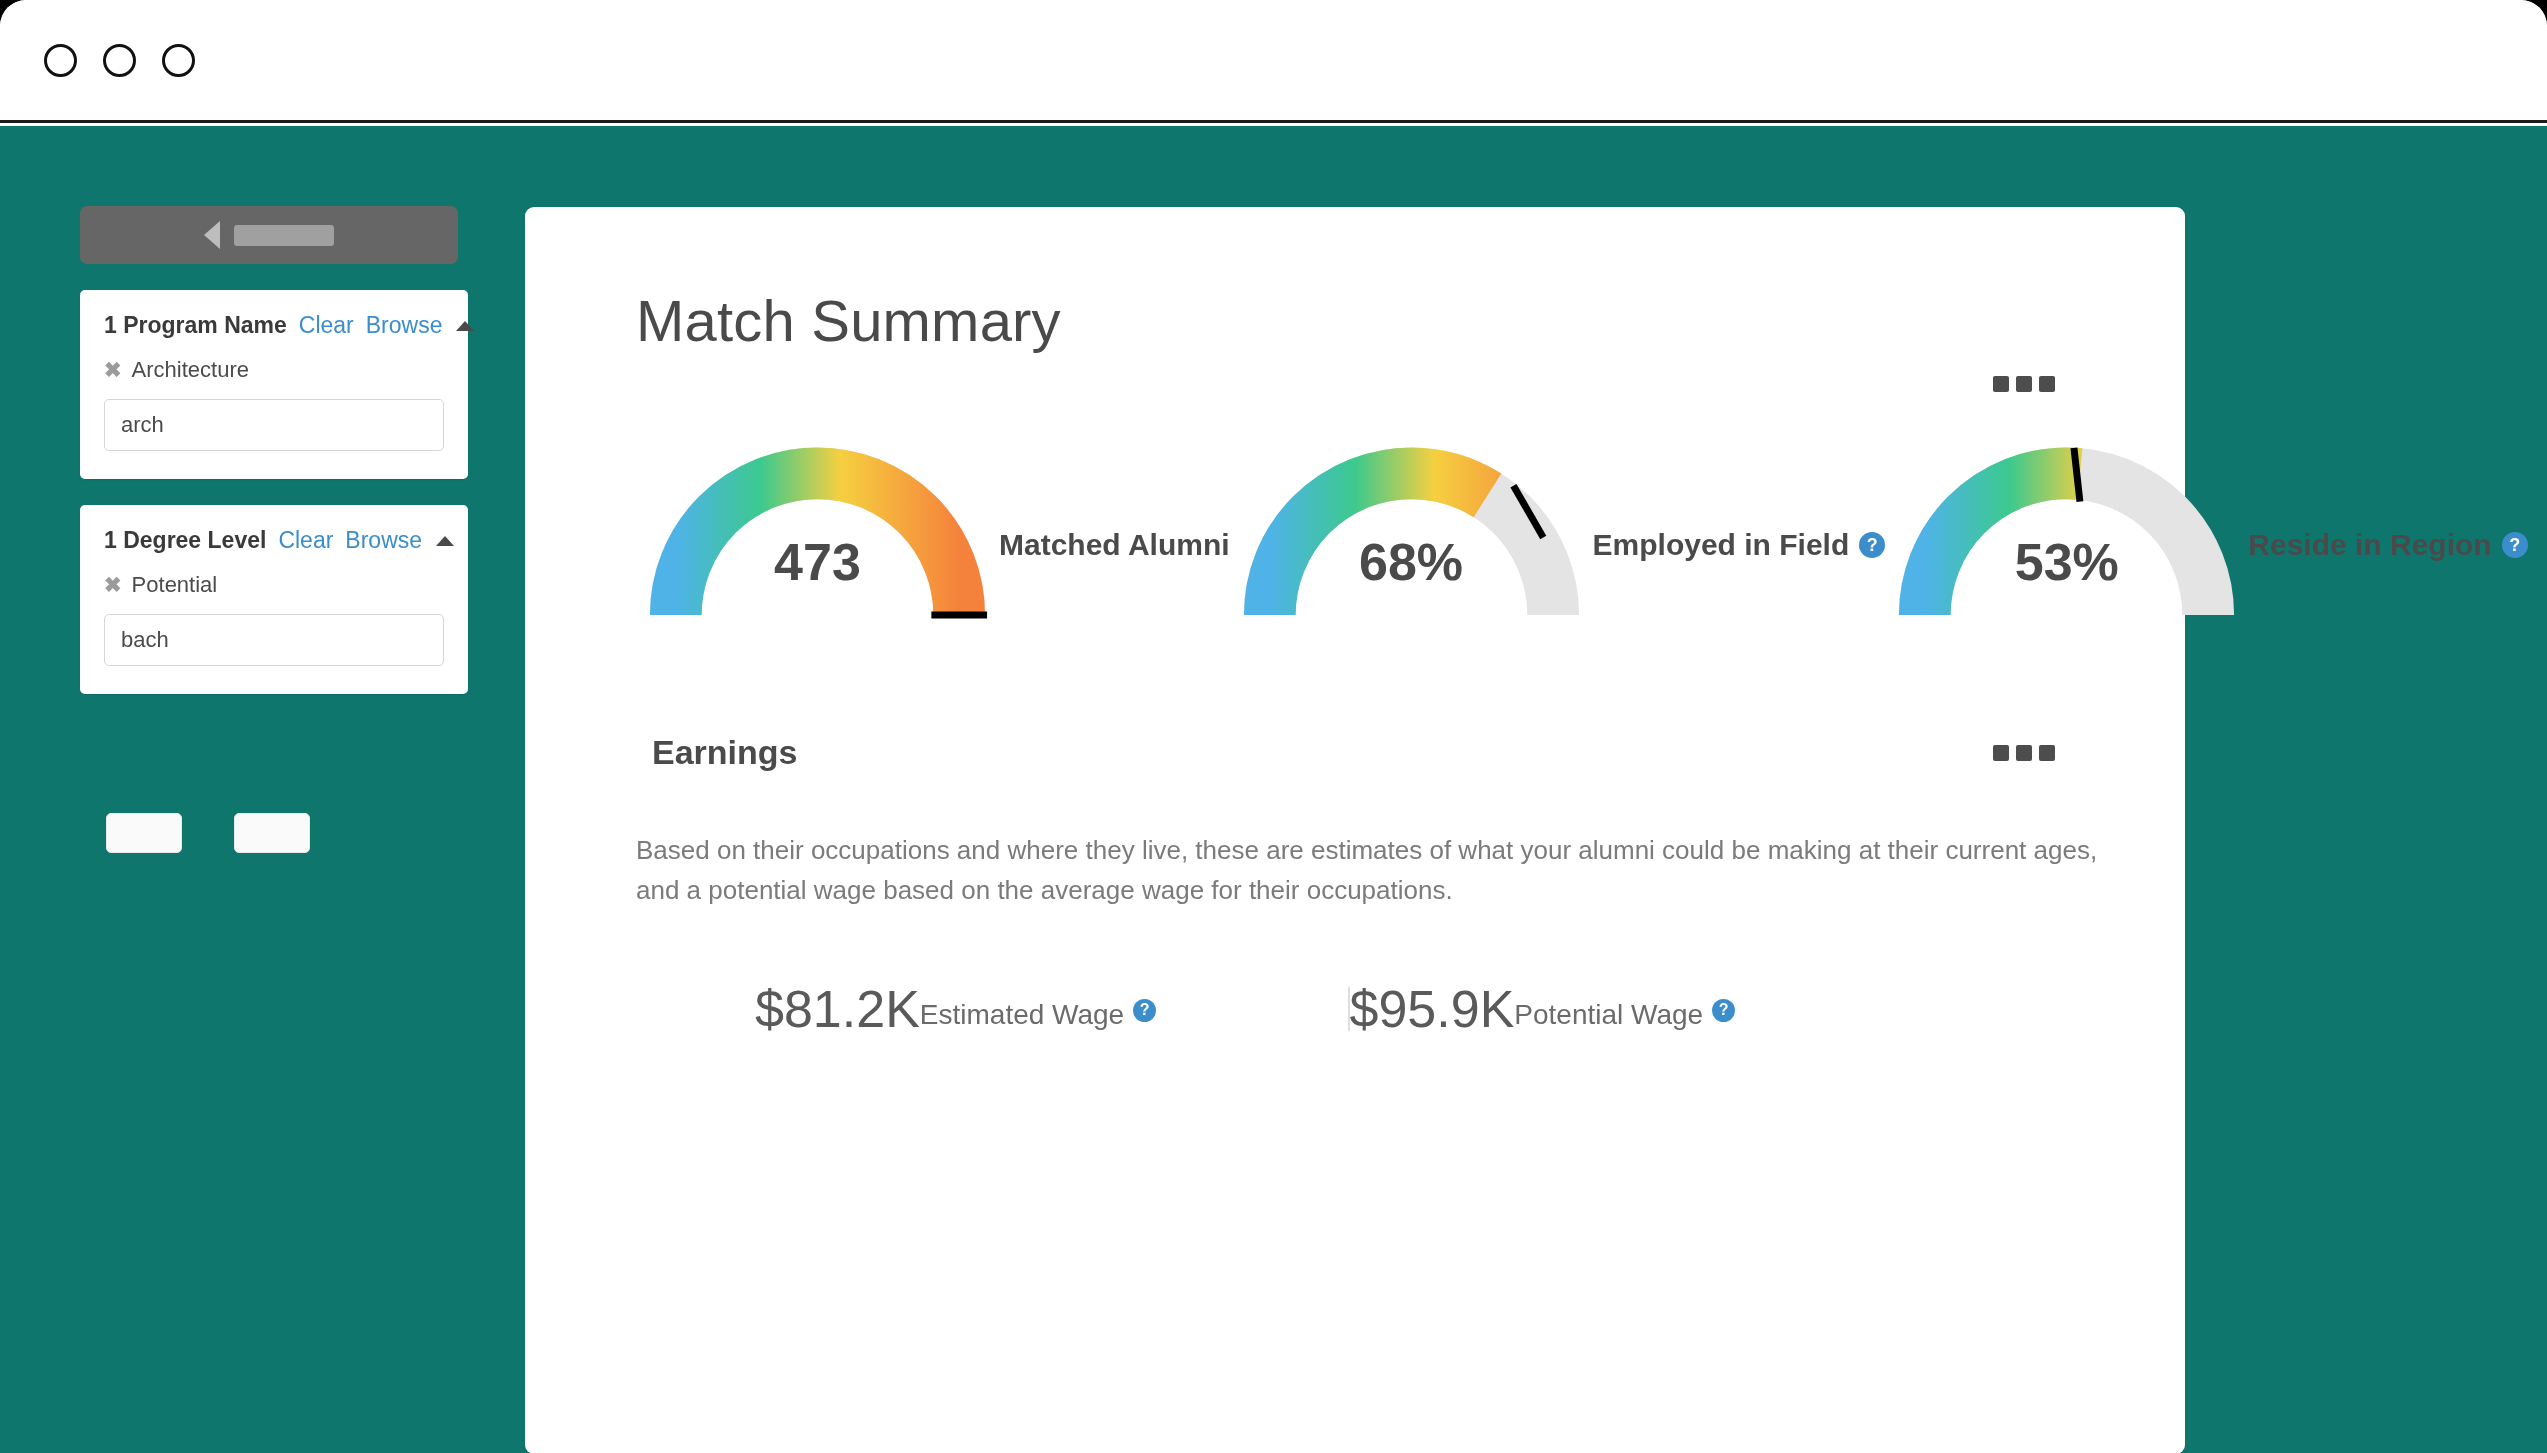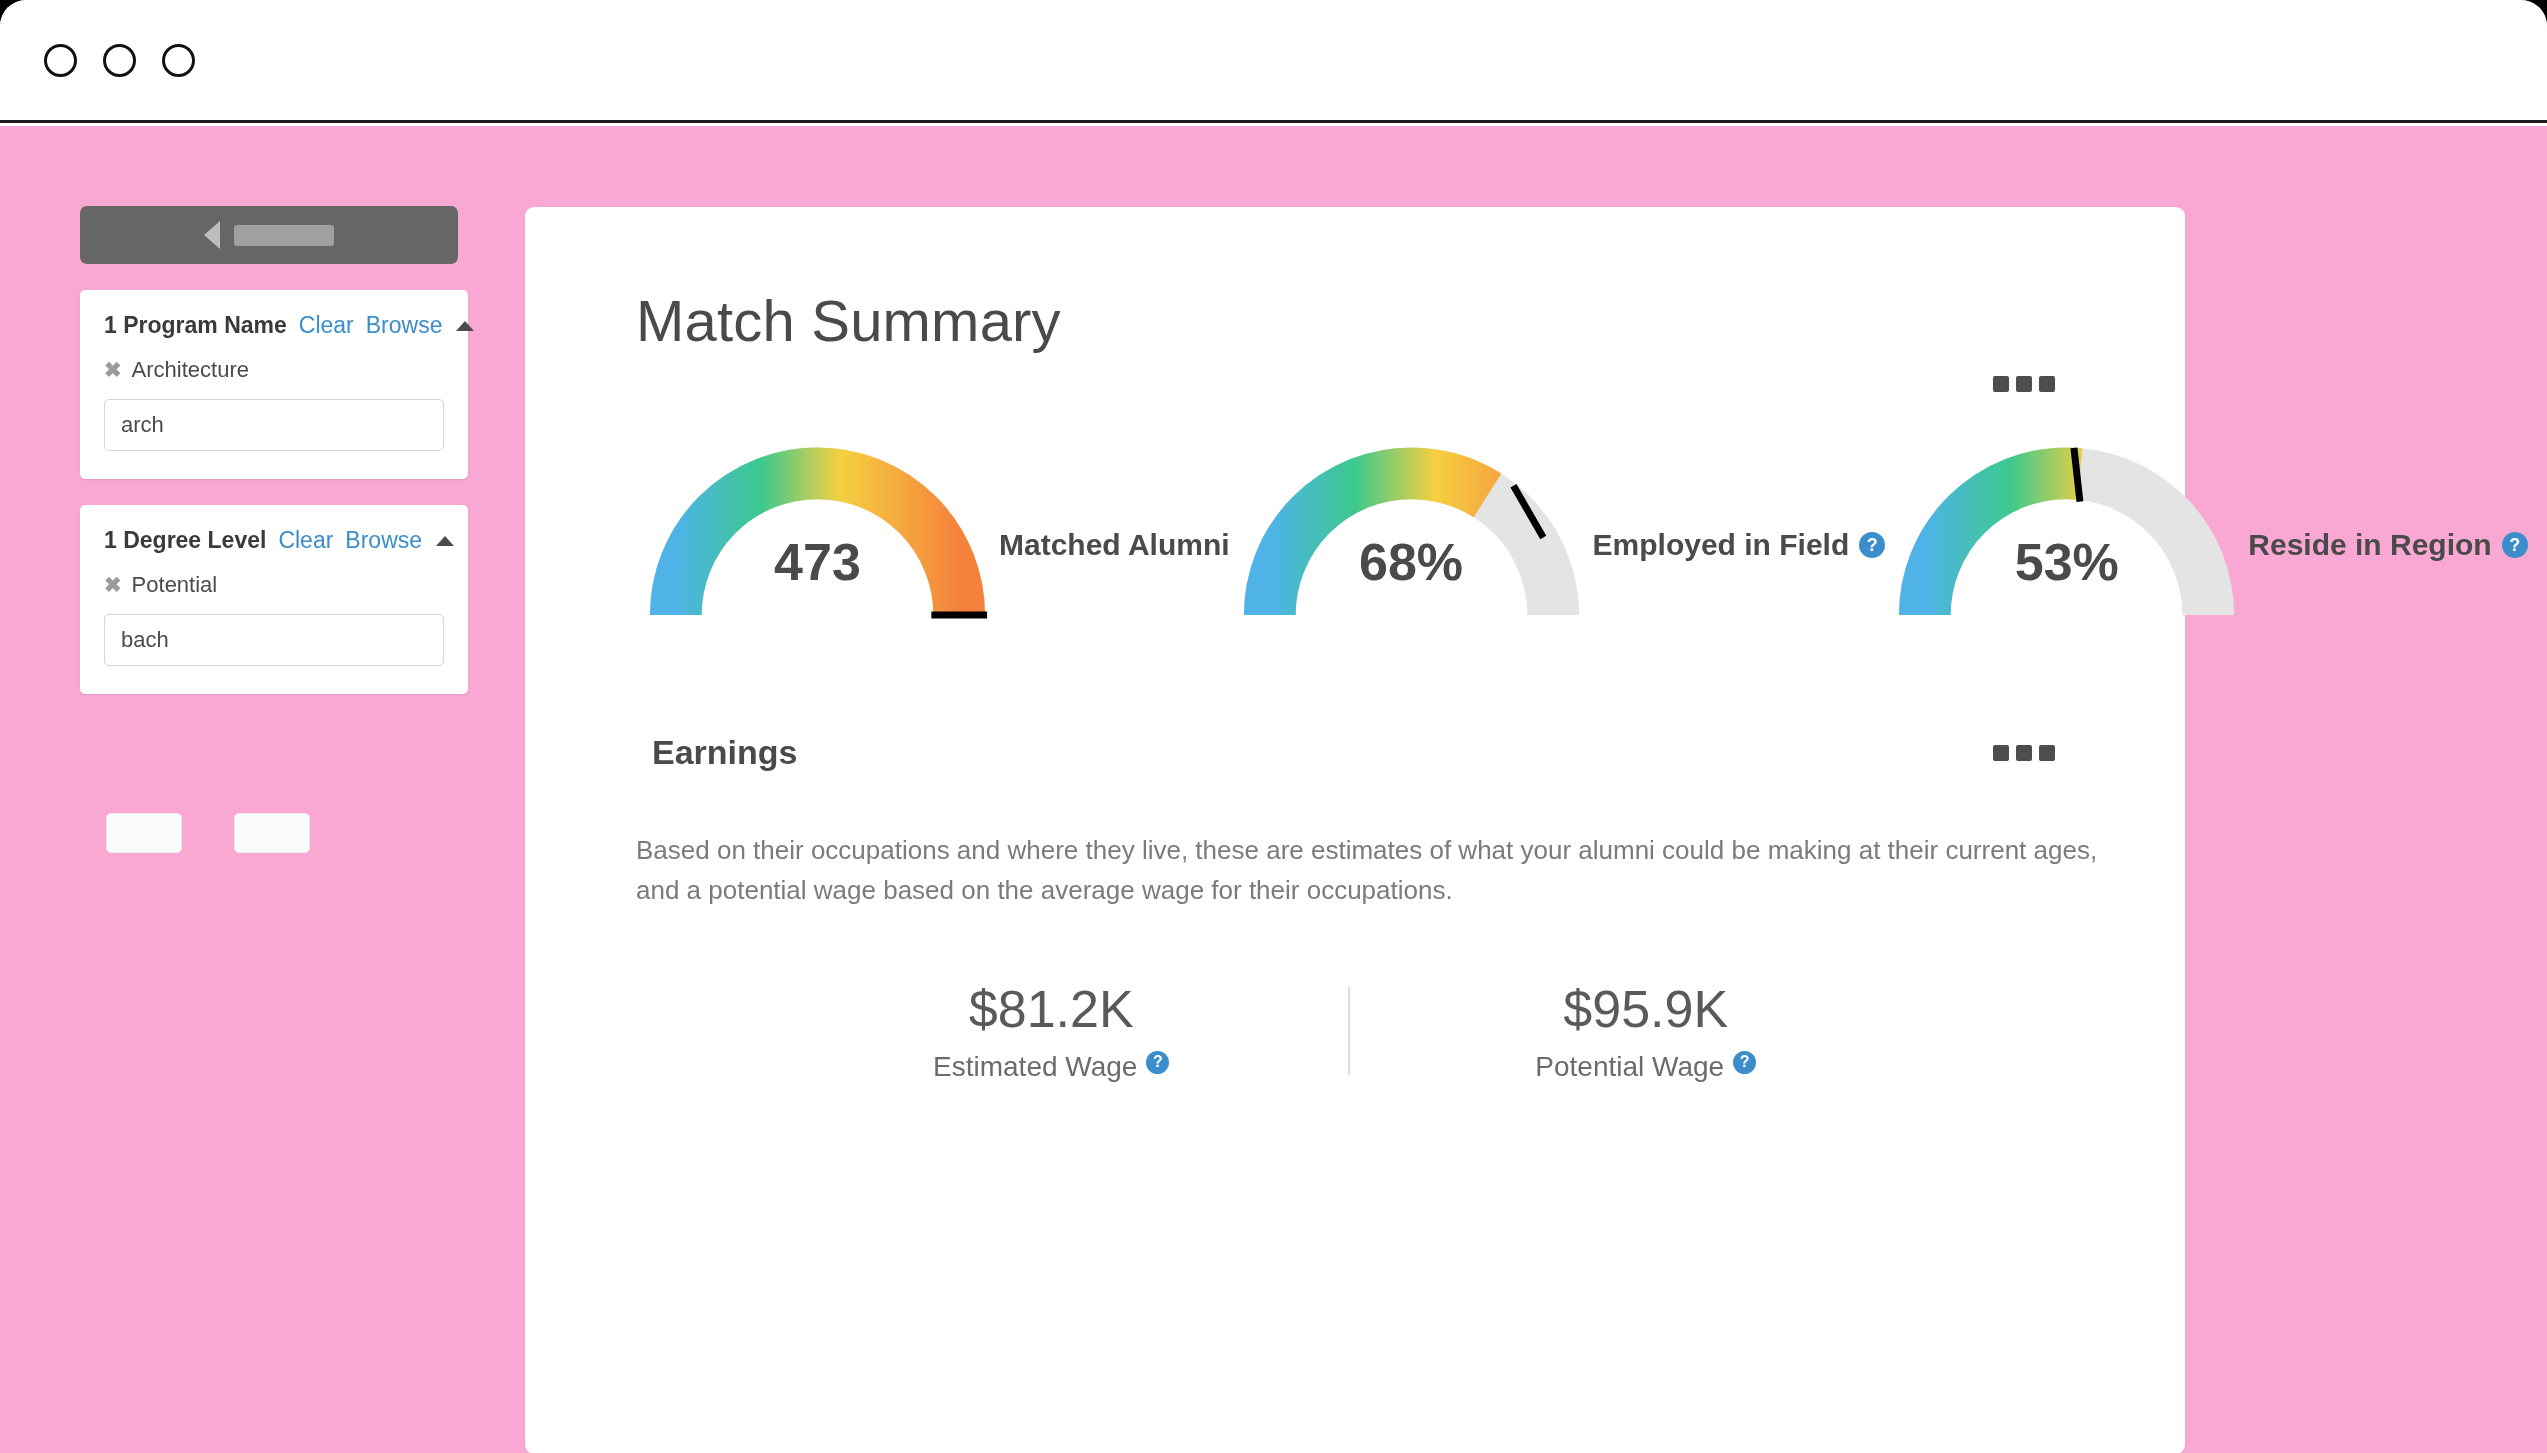--- a/index.html
+++ b/index.html
@@ -46,21 +46,21 @@
     border: 3px solid #111111;
     background: #ffffff;
   }
 
   
   .viewport {
     position: absolute;
     left: 0; top: 126px;
     width: 2547px;
     height: 1327px;
-    background: #f9a8d4;
+    background: #0f766e;
     padding-left: 9px;
   }
 
   
   .rail {
     position: absolute;
     left: 80px; top: 80px;
     width: 388px;
   }
   .rail-toolbar {
@@ -267,21 +267,21 @@
     max-width: 1493px;
   }
   .wages {
     display: flex;
     margin-top: 68px;
     padding: 0 159px 0 119px;
   }
   .wage-cell {
     flex: 1;
     display: flex;
-    flex-direction: column;
+    flex-direction: row;
     align-items: center;
   }
   .wage-divider {
     width: 2px;
     background: #dedede;
     margin: 8px 0;
   }
   .wage-amount {
     font-size: 52px;
     color: #5a5a5a;

